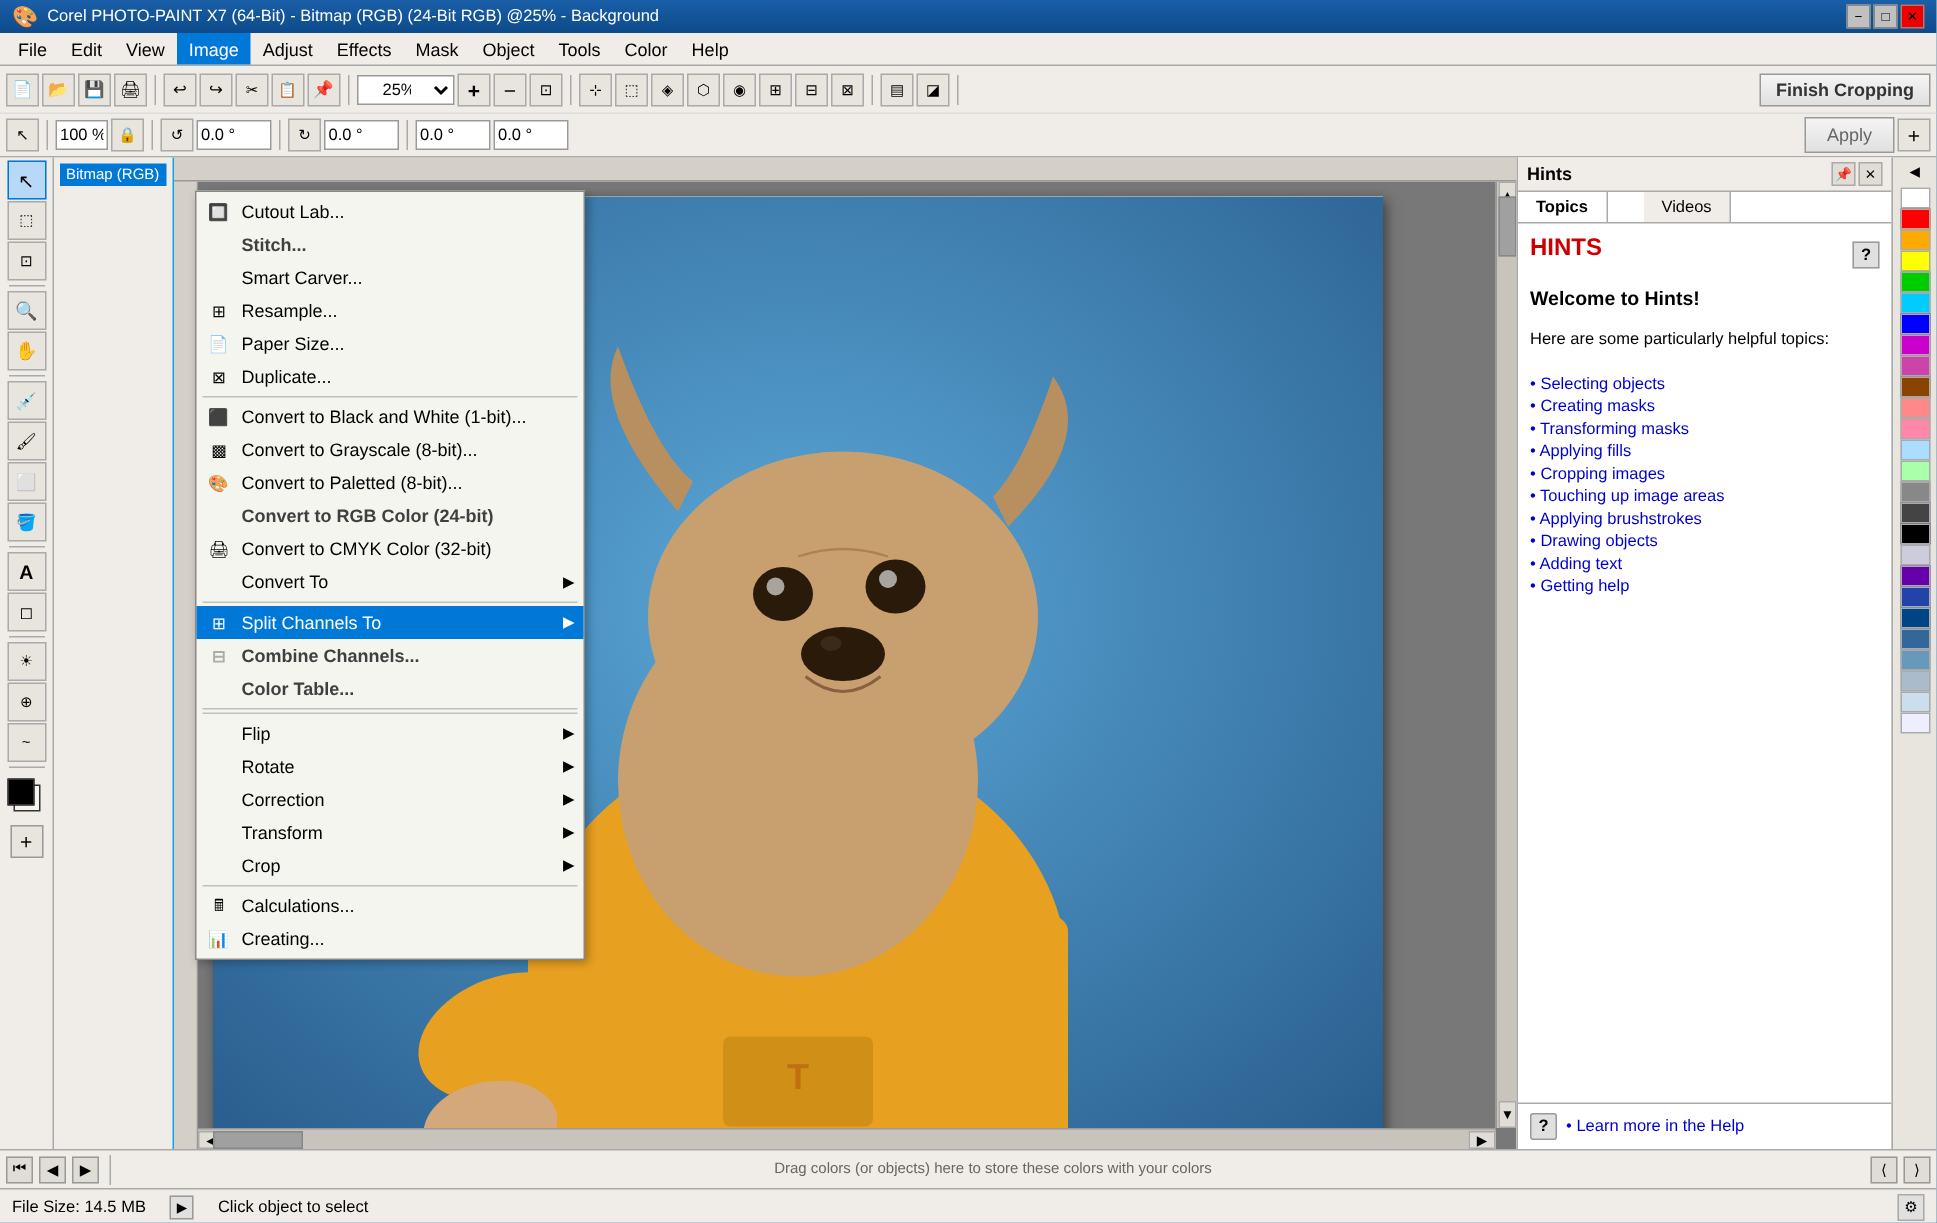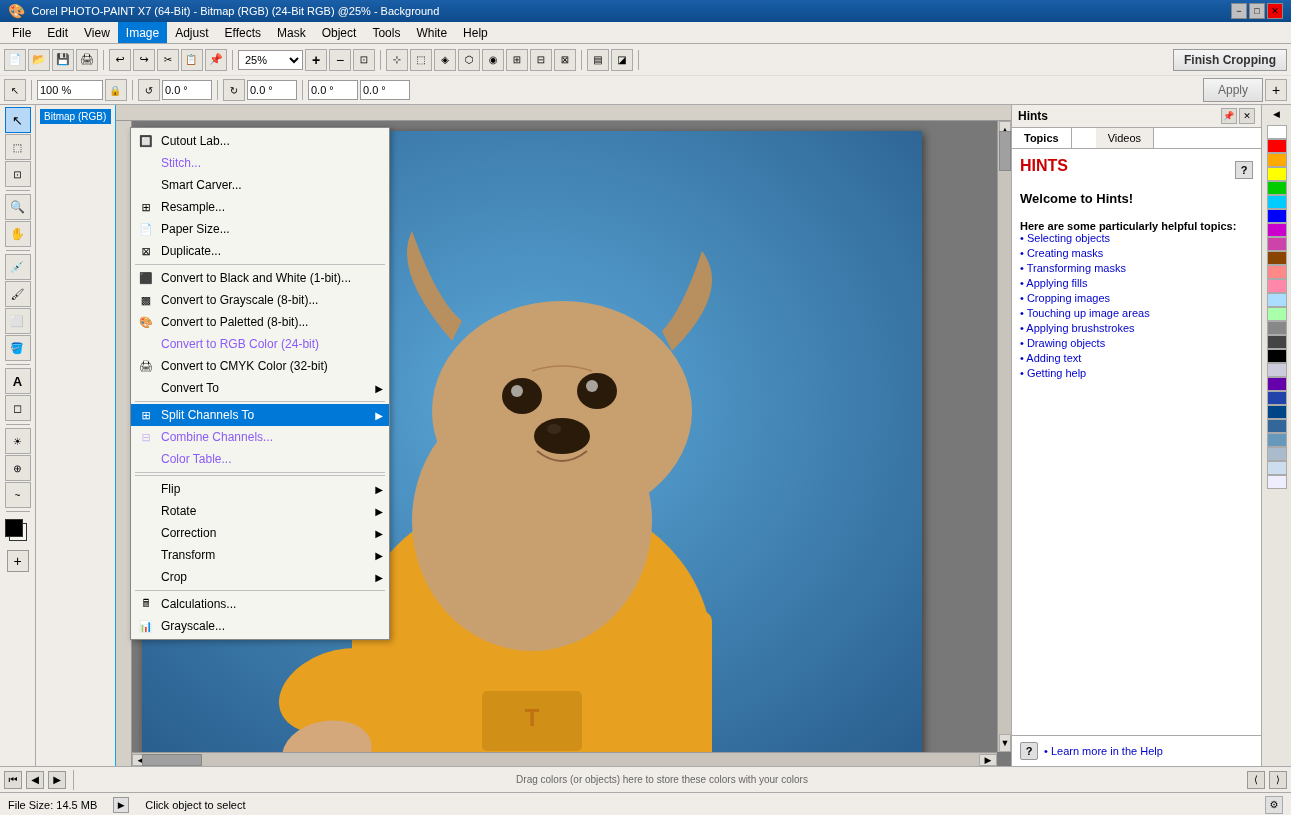--- a/index.html
+++ b/index.html
@@ -184,21 +184,21 @@
     .hints-tab:not(.active) { background: #f0ede8; }
     #hints-content {
       padding: 8px;
       flex: 1;
       overflow-y: auto;
     }
     .hints-title { color: #cc0000; font-size: 16px; font-weight: bold; margin-bottom: 8px; }
     .hints-subtitle { font-weight: bold; font-size: 13px; margin-bottom: 14px; }
     .hints-text { font-size: 11px; line-height: 1.5; color: #333; margin-bottom: 10px; }
     .hints-text b { font-weight: bold; }
-    .hints-topics-title { font-size: 11px; font-weight: bold; margin-bottom: 0; }
+    .hints-topics-title { font-size: 11px; font-weight: normal; margin-bottom: 18px; }
     .hints-link { color: #0000cc; font-size: 11px; display: block; margin-bottom: 3px; cursor: pointer; text-decoration: none; }
     .hints-link::before { content: "• "; }
     #hints-footer {
       border-top: 1px solid #aaa;
       padding: 6px 8px;
       display: flex;
       align-items: center;
       gap: 6px;
     }
     .help-icon-btn {
@@ -236,21 +236,21 @@
     .menu-row {
       display: flex;
       align-items: center;
       padding: 3px 20px 3px 30px;
       font-size: 12px;
       cursor: pointer;
       position: relative;
       white-space: nowrap;
       height: 22px;
     }
-    .menu-row.disabled { color: #8b5cf6; cursor: default; }
+    .menu-row.disabled { color: #404040; cursor: default; font-weight: bold; }
     .menu-row.active { background: #0078d7; color: white; }
     .menu-separator-line { height: 1px; background: #c0c0c0; margin: 2px 4px; }
     .menu-icon { position: absolute; left: 6px; width: 18px; height: 18px; display: flex; align-items: center; justify-content: center; font-size: 11px; }
     .menu-arrow { position: absolute; right: 6px; font-size: 10px; }
     .menu-shortcut { position: absolute; right: 20px; color: #666; font-size: 11px; }
 
     
     #status-bar {
       height: 24px;
       background: #f0ede8;
@@ -294,21 +294,21 @@
       padding: 2px 4px;
       gap: 2px;
       min-height: 28px;
     }
 
     .select-box {
       height: 20px;
       border: 1px solid #999;
       background: white;
       font-size: 11px;
-      padding: 0 2px;
+      padding: 0 12px;
     }
 
     
     #canvas-with-ruler {
       flex: 1;
       display: flex;
       flex-direction: column;
       overflow: hidden;
     }
     #ruler-top {
@@ -359,21 +359,21 @@
 <div id="menu-bar">
   <div class="menu-item">File</div>
   <div class="menu-item">Edit</div>
   <div class="menu-item">View</div>
   <div class="menu-item active">Image</div>
   <div class="menu-item">Adjust</div>
   <div class="menu-item">Effects</div>
   <div class="menu-item">Mask</div>
   <div class="menu-item">Object</div>
   <div class="menu-item">Tools</div>
-  <div class="menu-item">White</div>
+  <div class="menu-item">Color</div>
   <div class="menu-item">Help</div>
 </div>
 
 <div id="toolbars-container">
   <div id="toolbar-row1">
     <div class="toolbar-btn">📄</div>
     <div class="toolbar-btn">📂</div>
     <div class="toolbar-btn">💾</div>
     <div class="toolbar-btn">🖨</div>
     <div class="toolbar-separator"></div>
@@ -403,21 +403,21 @@
     <div class="toolbar-separator"></div>
     <div class="toolbar-btn" style="font-size:10px;">▤</div>
     <div class="toolbar-btn" style="font-size:10px;">◪</div>
     <div class="toolbar-separator"></div>
     <div style="flex:1;"></div>
     <button class="finish-btn">Finish Cropping</button>
   </div>
   <div id="toolbar-row2">
     <div class="toolbar-btn" style="font-size:10px;">↖</div>
     <div class="toolbar-separator"></div>
-    <input class="toolbar-input" value="100 %" style="width: 66px;">
+    <input class="toolbar-input" value="100 %" style="width: 35px;">
     <div class="toolbar-btn" style="font-size:10px;">🔒</div>
     <div class="toolbar-separator"></div>
     <div class="toolbar-btn" style="font-size:10px;">↺</div>
     <input class="toolbar-input" value="0.0 °" style="width: 50px;">
     <div class="toolbar-separator"></div>
     <div class="toolbar-btn" style="font-size:10px;">↻</div>
     <input class="toolbar-input" value="0.0 °" style="width: 50px;">
     <div class="toolbar-separator"></div>
     <input class="toolbar-input" value="0.0 °" style="width: 50px;">
     <input class="toolbar-input" value="0.0 °" style="width: 50px;">
@@ -701,21 +701,21 @@
       <span>Crop</span>
       <span class="menu-arrow">▶</span>
     </div>
     <div class="menu-separator-line"></div>
     <div class="menu-row">
       <span class="menu-icon">🖩</span>
       <span>Calculations...</span>
     </div>
     <div class="menu-row">
       <span class="menu-icon">📊</span>
-      <span>Grayscale...</span>
+      <span>Creating...</span>
     </div>
   </div>
 
 </div>
 
 <div id="nav-bar">
   <div class="nav-btn">⏮</div>
   <div class="nav-btn">◀</div>
   <div class="nav-btn">▶</div>
   <div class="toolbar-separator"></div>

